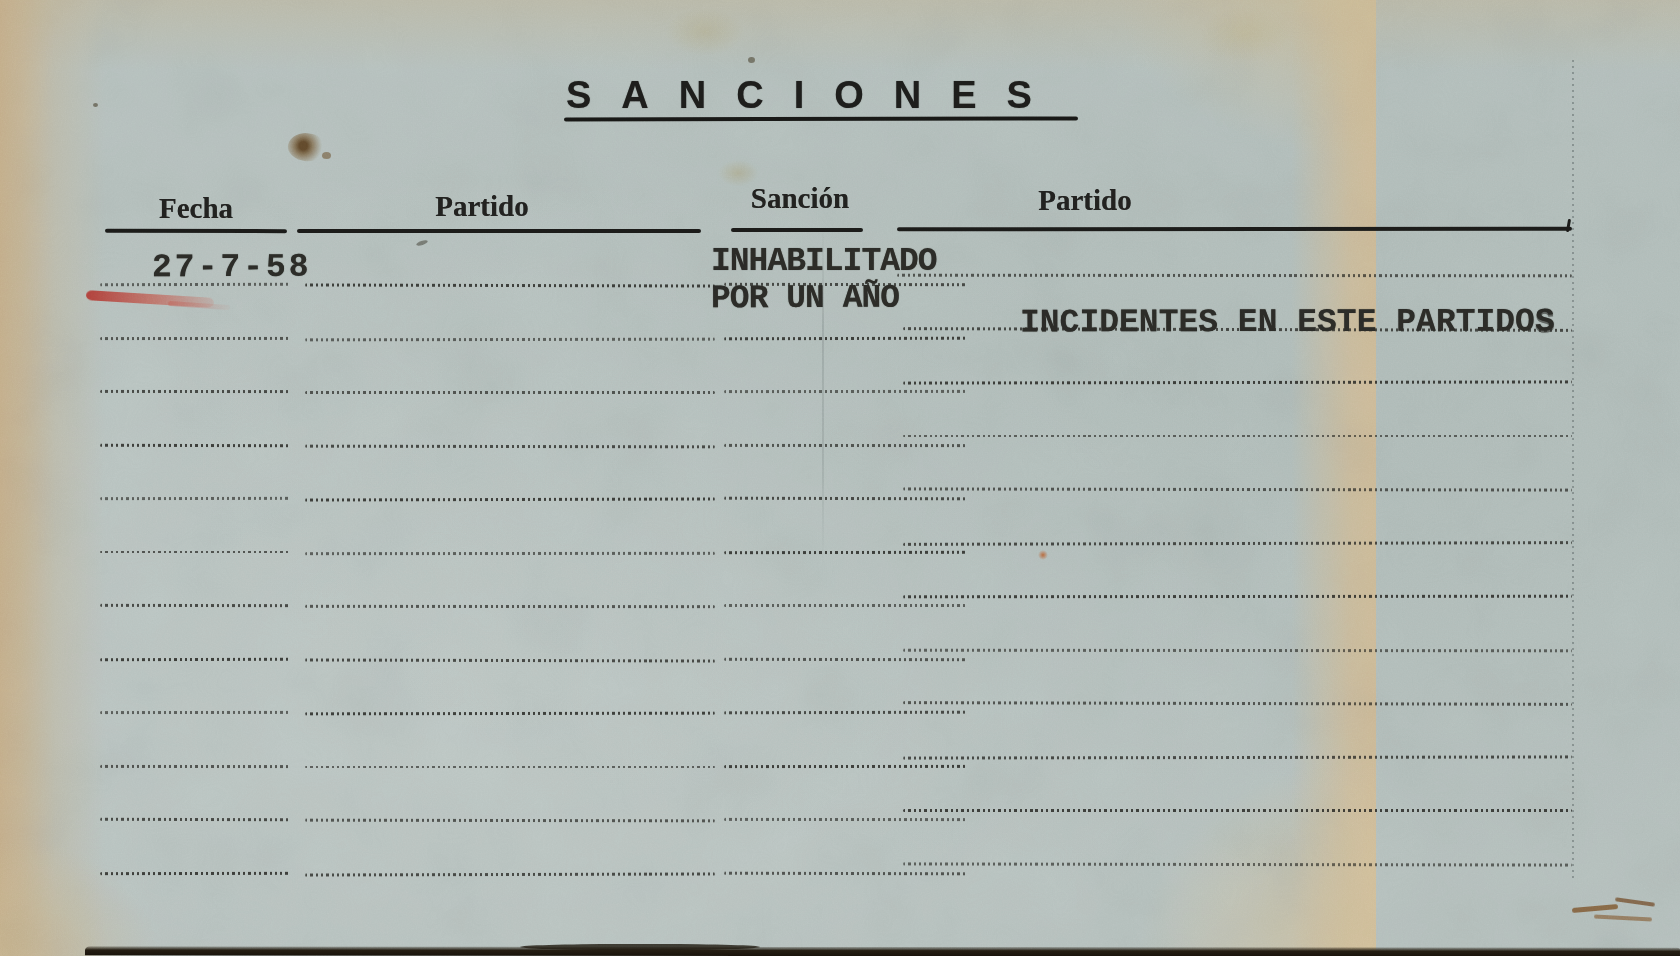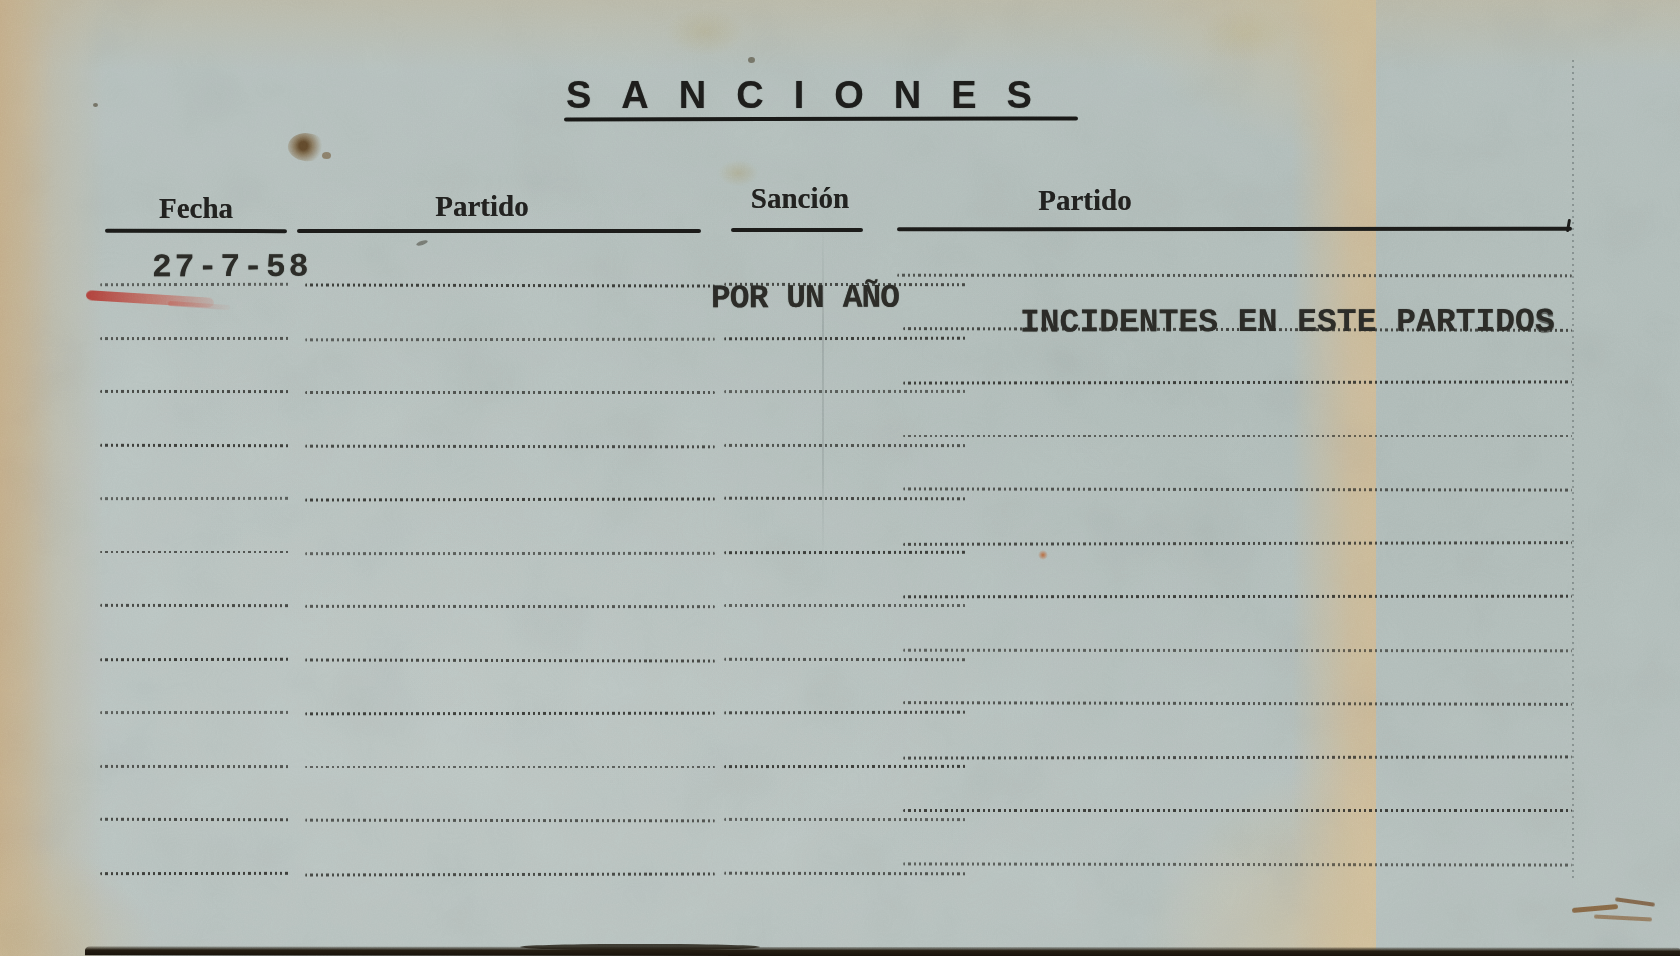--- a/index.html
+++ b/index.html
@@ -182,20 +182,21 @@
       <div class="dotline" style="left: 903px; width: 669px; top: 541.5px; transform: rotate(-0.15deg); opacity: 0.82;"></div>
       <div class="dotline" style="left: 903px; width: 669px; top: 595px; transform: rotate(-0.05deg); opacity: 0.89;"></div>
       <div class="dotline" style="left: 903px; width: 669px; top: 648.5px; transform: rotate(0.05deg); opacity: 0.68;"></div>
       <div class="dotline" style="left: 903px; width: 669px; top: 702px; transform: rotate(0.15deg); opacity: 0.75;"></div>
       <div class="dotline" style="left: 903px; width: 669px; top: 755.5px; transform: rotate(-0.1deg); opacity: 0.82;"></div>
       <div class="dotline" style="left: 903px; width: 669px; top: 809px; transform: rotate(0deg); opacity: 0.89;"></div>
       <div class="dotline" style="left: 903px; width: 669px; top: 862.5px; transform: rotate(0.1deg); opacity: 0.68;"></div>
     </div>
 
   <div class="typed t-fecha">27-7-58</div>
+  <div class="typed t-sanc1">INHABILITADO</div>
   <div class="typed t-sanc2">POR UN AÑO</div>
   <div class="typed t-motivos">
     <span>INCIDENTES EN ESTE PARTIDOS</span>
     <span class="overstrike">S</span>
   </div>
 
   <div class="red-stroke"></div>
   <div class="red-stroke-tail"></div>
   <div class="stain-brown"></div>
   <div class="stain-brown-dot"></div>

